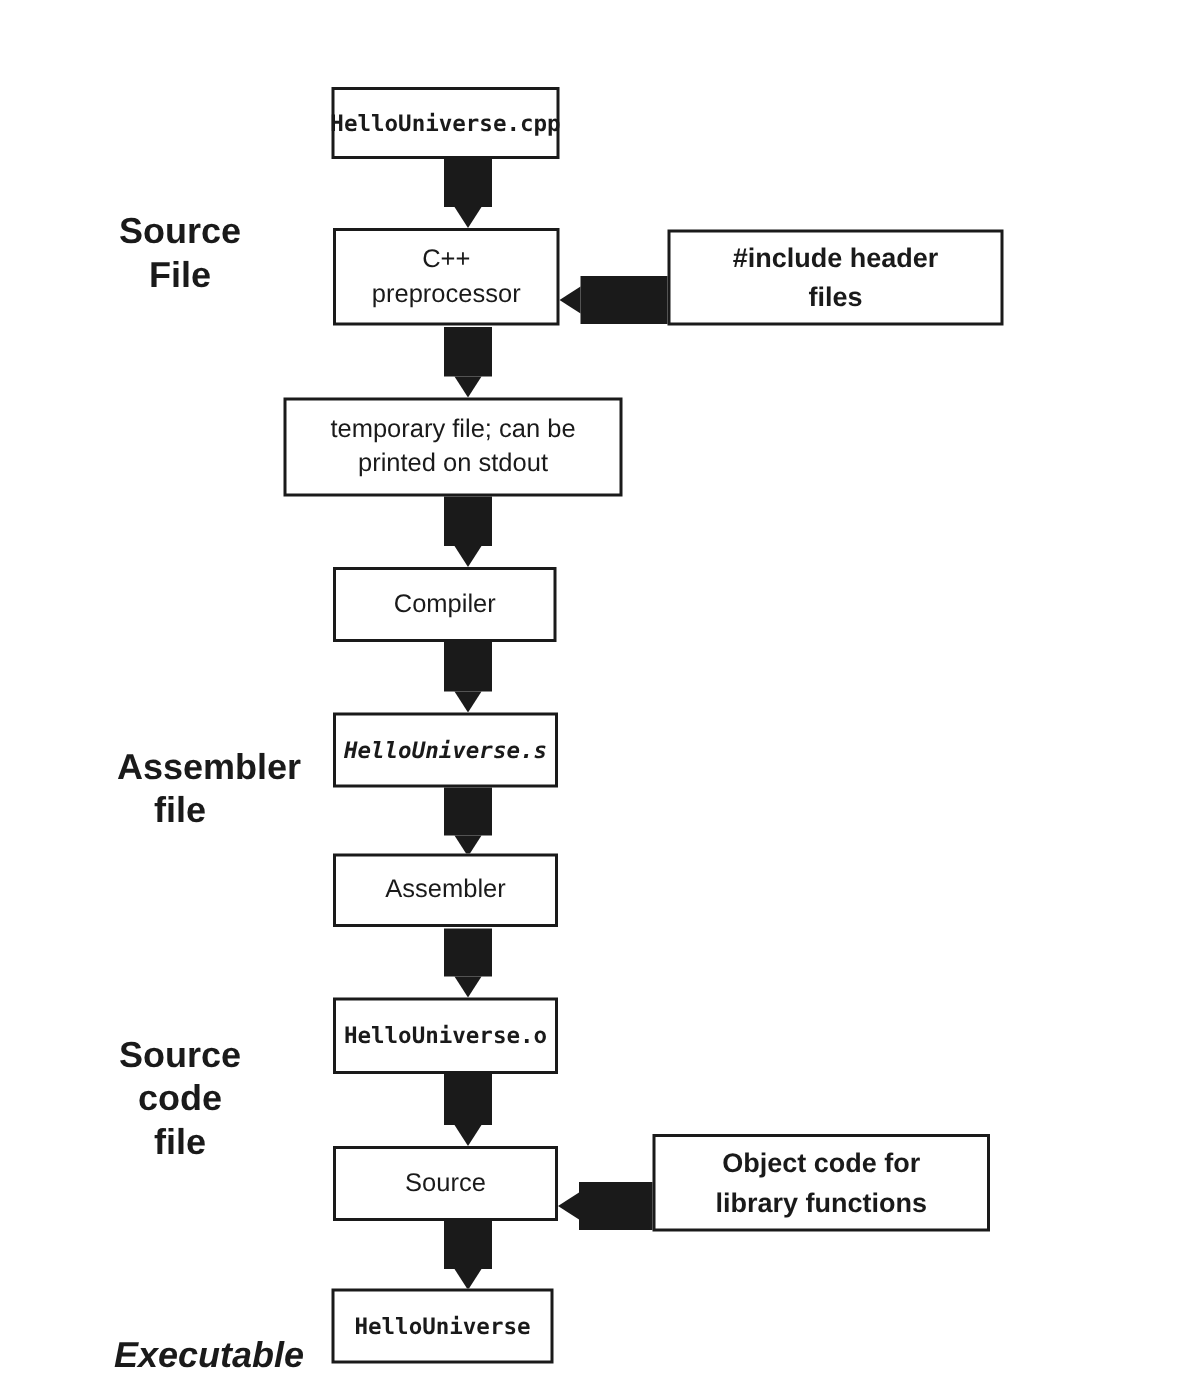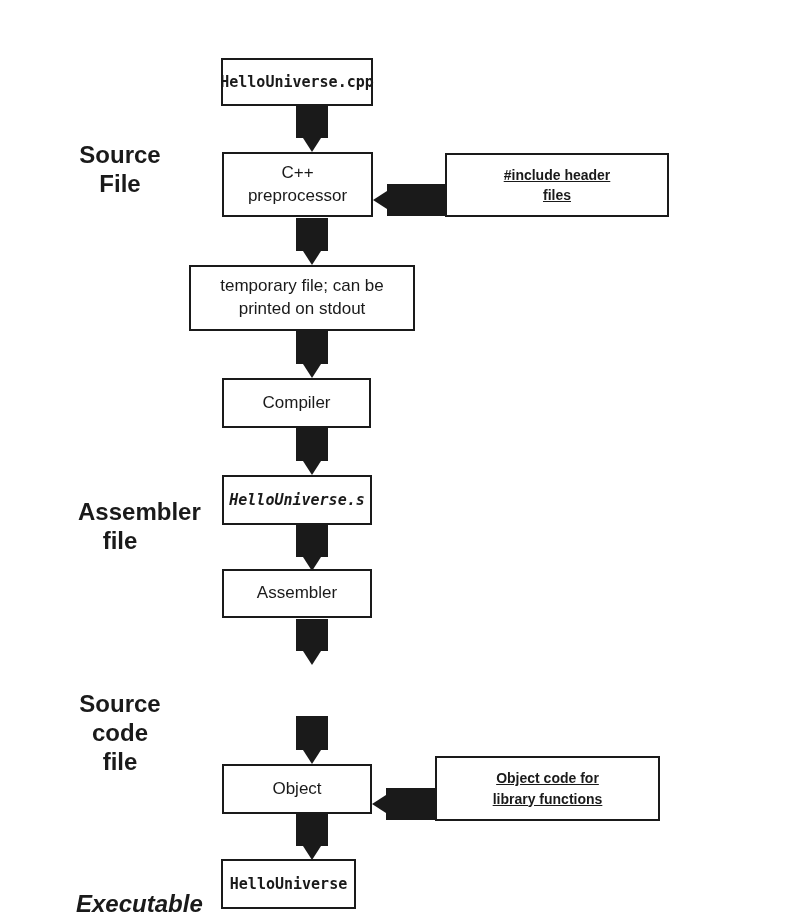--- a/index.html
+++ b/index.html
@@ -30,23 +30,22 @@
     font-size: 17px;
     line-height: 1.35;
   }
   .box.mono {
     font-family: "DejaVu Sans Mono", monospace;
     font-weight: bold;
     font-size: 15px;
   }
   .box.bold {
     font-weight: bold;
-    font-size: 14px;
+    font-size: 18px;
     line-height: 1.45;
-    text-decoration: underline;
   }
   .side-label {
     position: absolute;
     font-weight: bold;
     font-size: 24px;
     line-height: 1.2;
     text-align: center;
     white-space: pre-line;
   }
   .varrow {
@@ -127,32 +126,33 @@
 
   <div class="varrow" style="left:264px; top:493px; height:30px;"></div>
 
   <div class="box" style="left:190px; top:537px; width:150px; height:49px;">Assembler</div>
 
   <div class="varrow" style="left:264px; top:587px; height:32px;"></div>
 
   <div class="side-label" style="left:28px; top:642px; width:120px;">Source code
 file</div>
 
+  <div class="box mono" style="left:190px; top:633px; width:150px; height:51px;">HelloUniverse.o</div>
 
   <div class="varrow" style="left:264px; top:684px; height:34px;"></div>
 
-  <div class="box" style="left:190px; top:732px; width:150px; height:50px;">Object</div>
+  <div class="box" style="left:190px; top:732px; width:150px; height:50px;">Source</div>
 
   <div class="box bold" style="left:403px; top:724px; width:225px; height:65px;">Object code for
 library functions</div>
 
   <div class="harrow" style="left:354px; top:756px; width:49px;"></div>
 
   <div class="varrow" style="left:264px; top:782px; height:31px;"></div>
 
   <div class="side-label" style="left:28px; top:842px; width:120px;font-style:italic;">Executable
 file</div>
 
-  <div class="box mono" style="left:189px; top:827px; width:135px; height:50px;">HelloUniverse</div>
+  <div class="box mono" style="left:189px; top:827px; width:148px; height:50px;">HelloUniverse</div>
 
   <div class="watermark">@稀土掘金技术社区</div>
 
 </div>
 
 </body></html>

